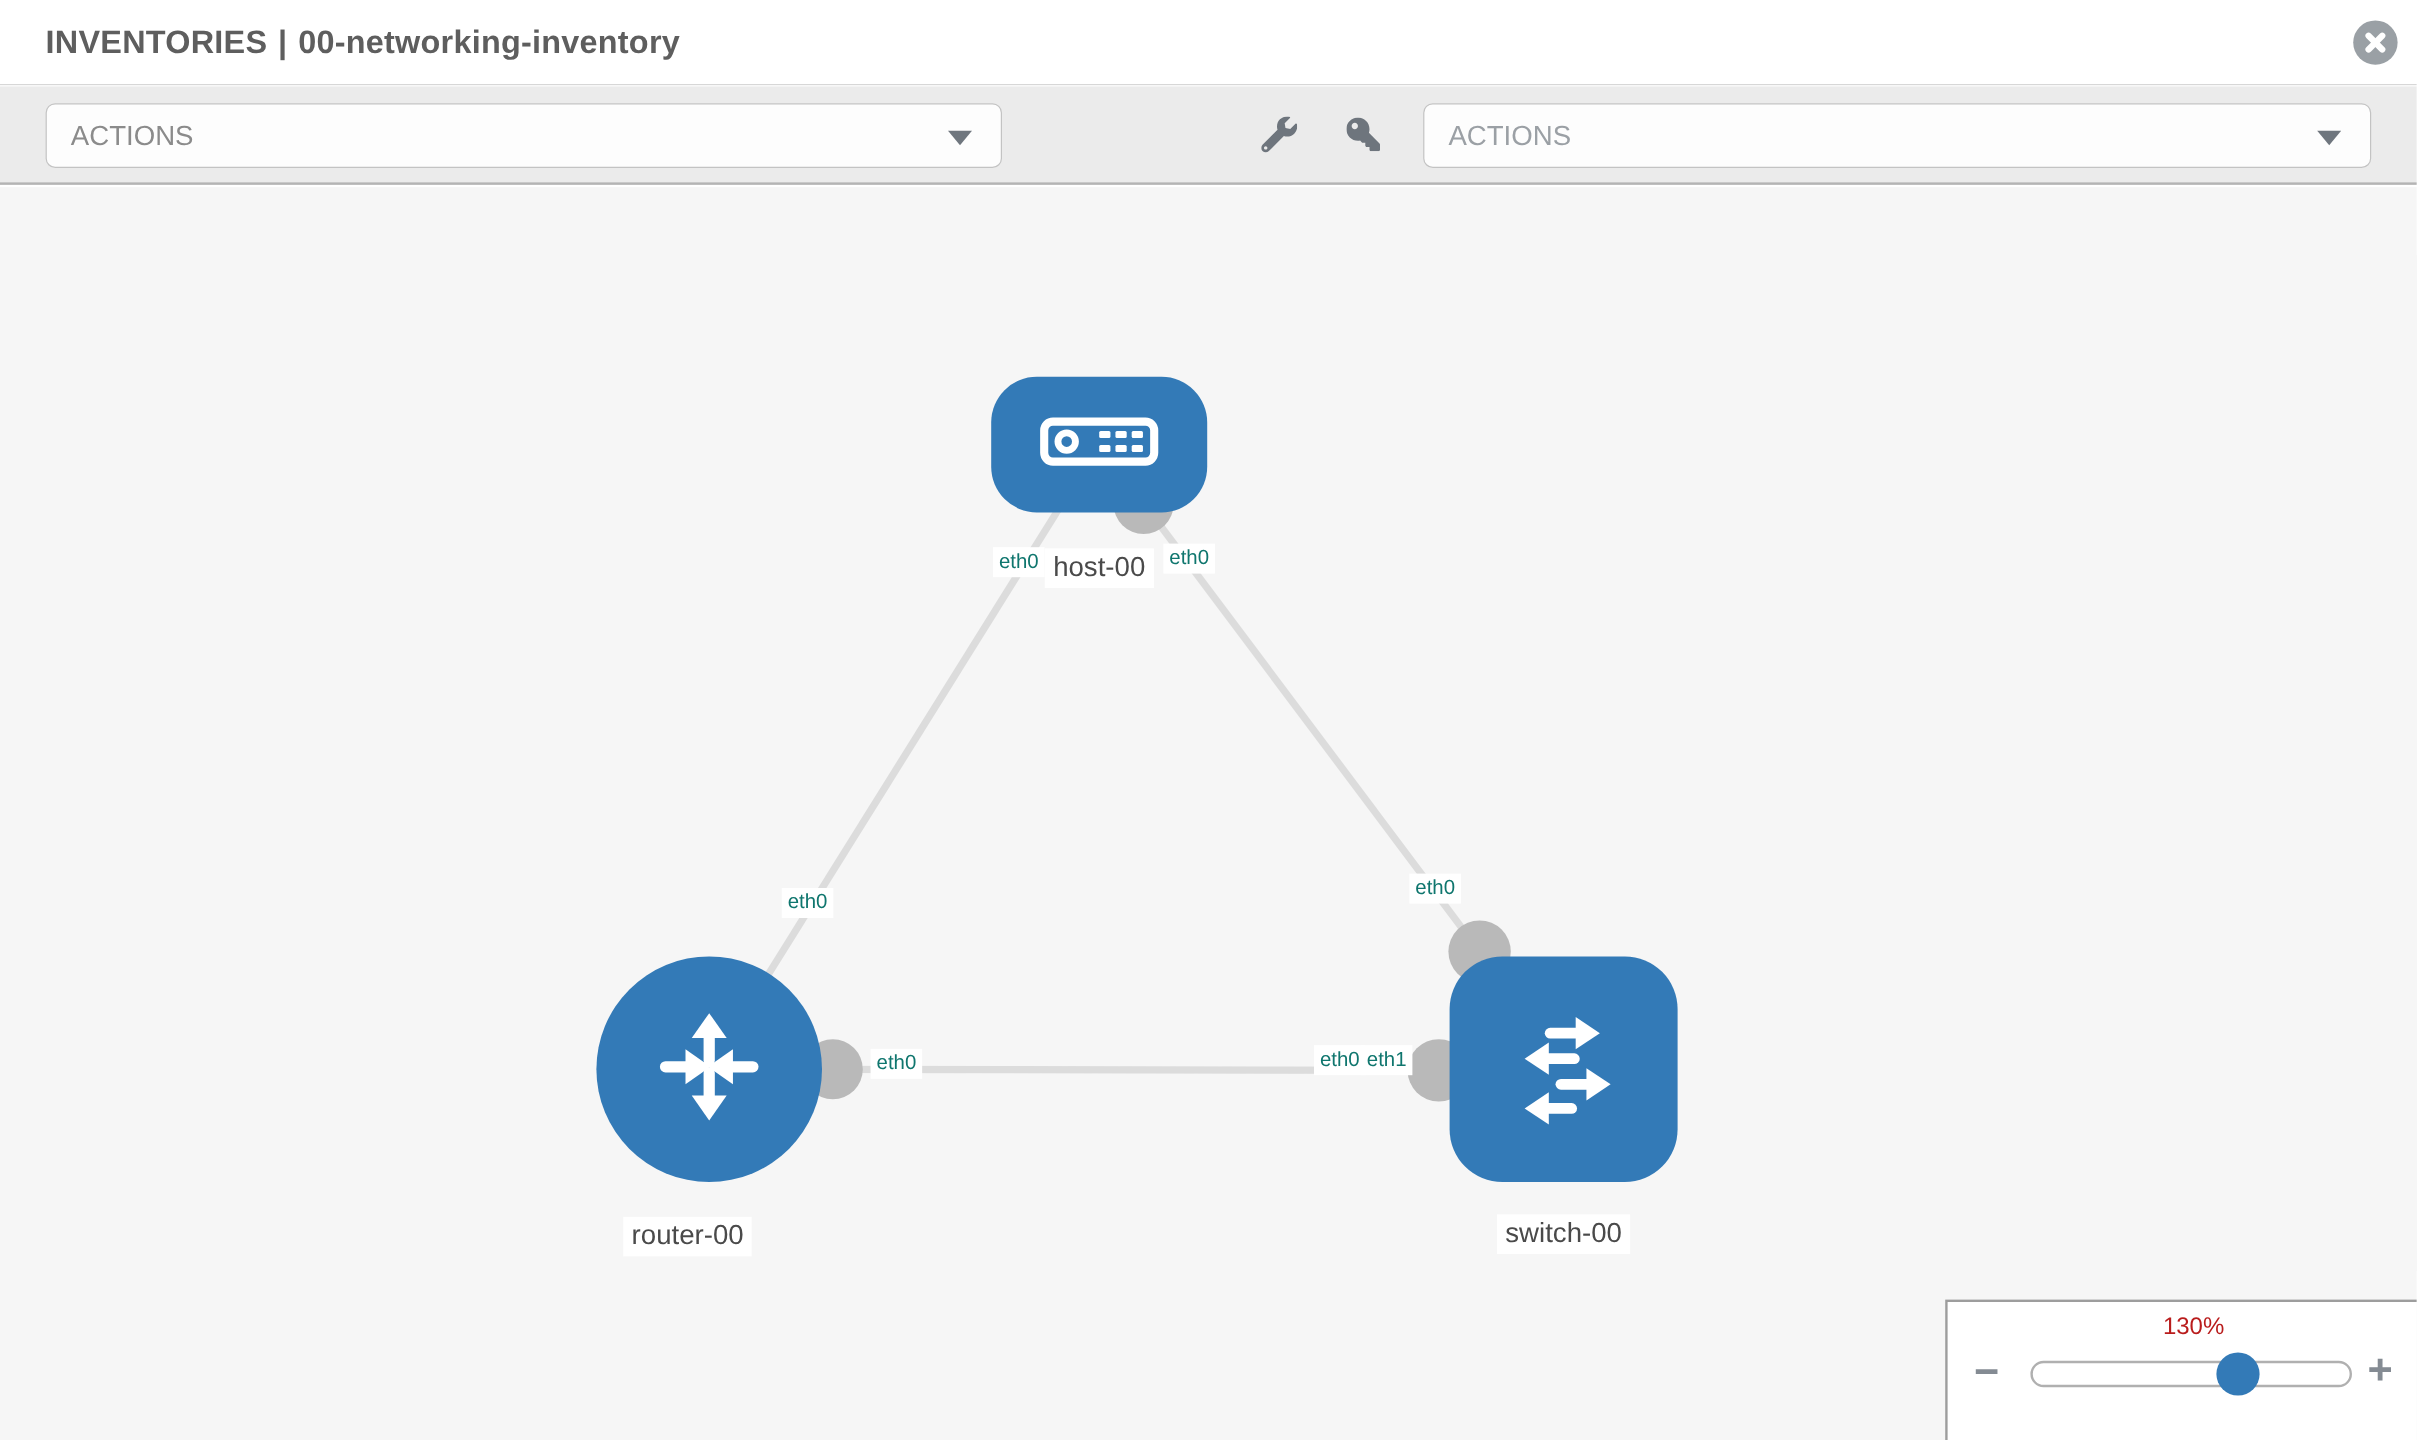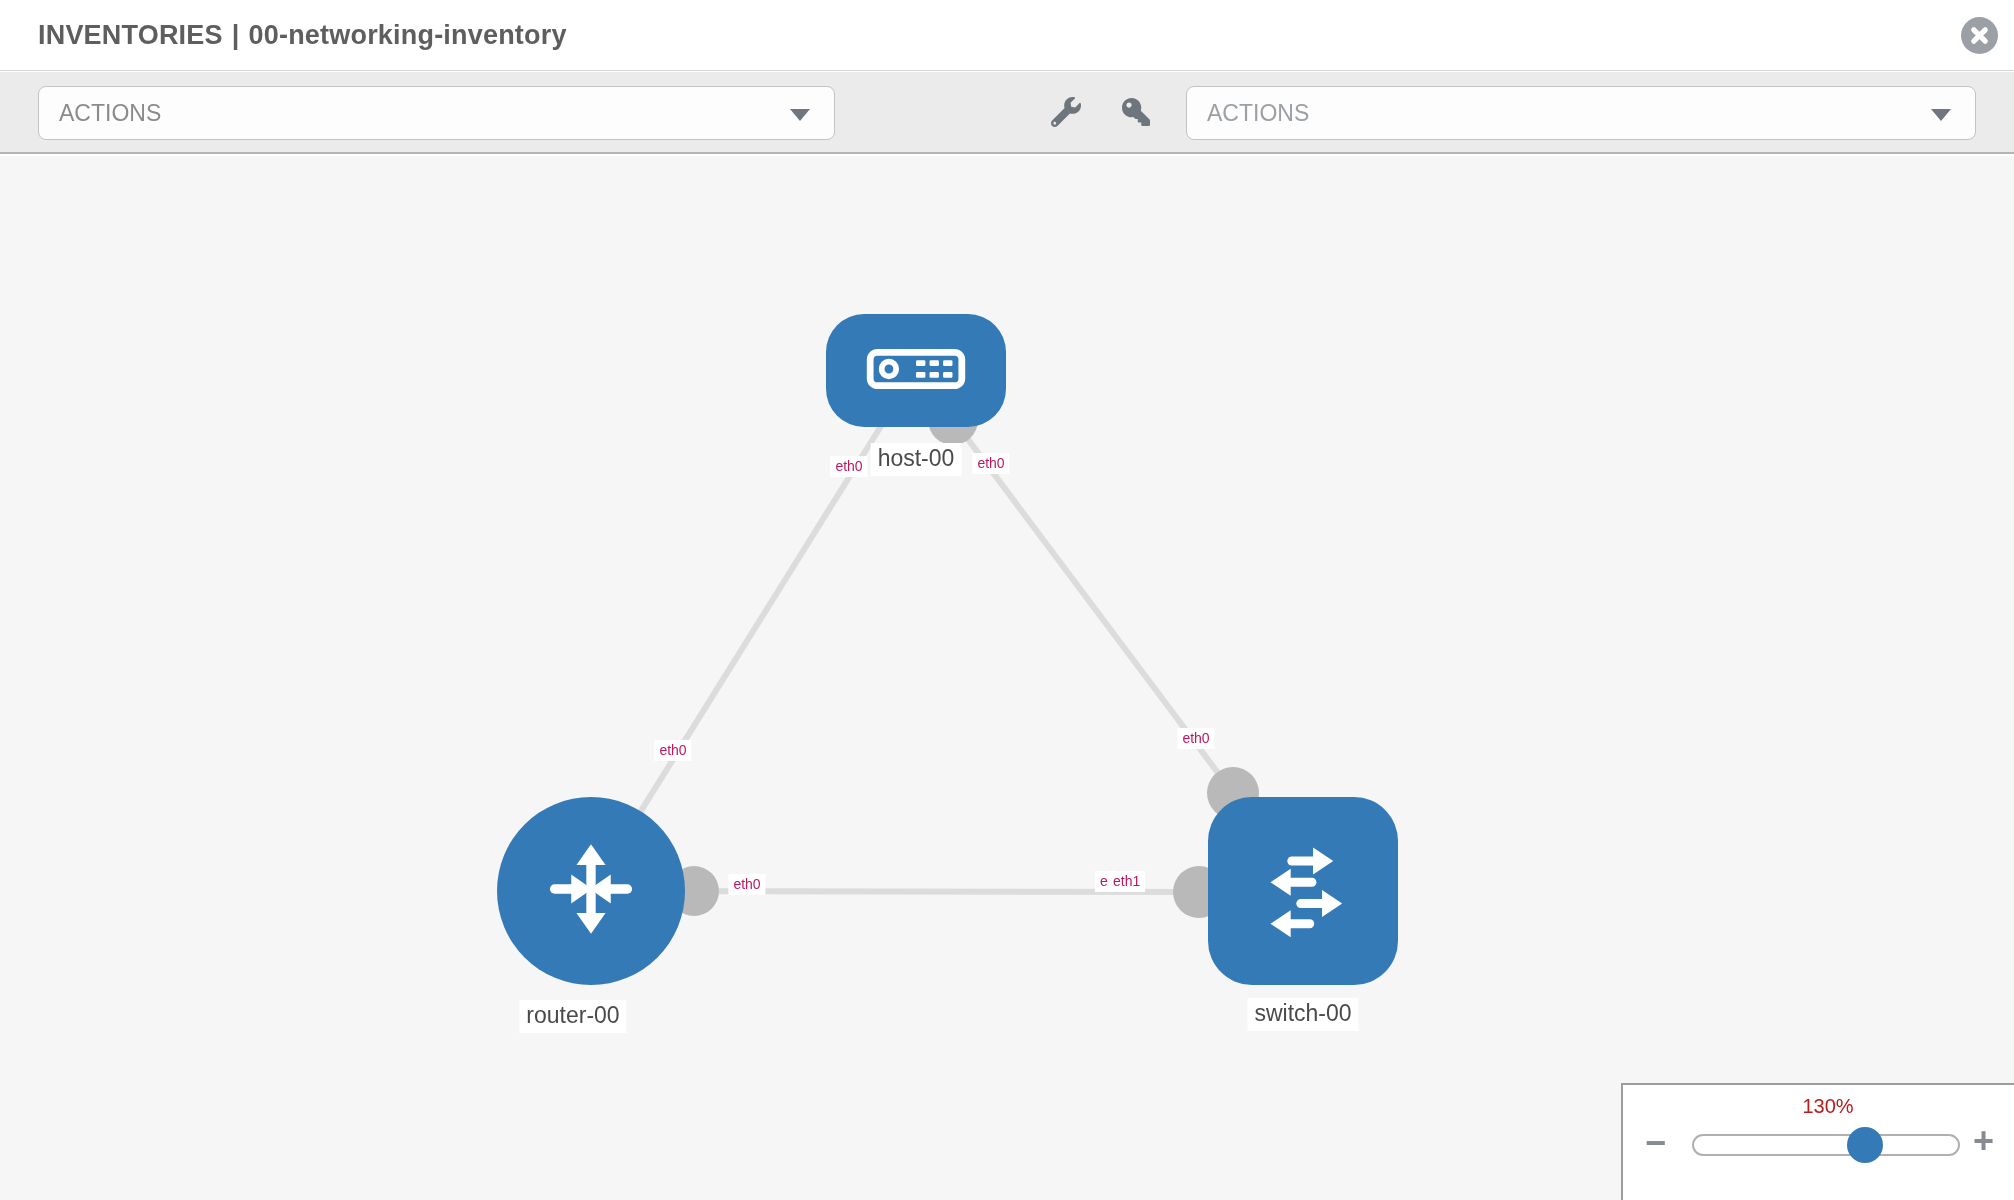--- a/index.html
+++ b/index.html
@@ -65,24 +65,25 @@
   .node { position: absolute; z-index: 2; background: #337ab7; cursor: pointer;
           display: flex; align-items: center; justify-content: center; }
   .node-host   { left: 826px; top: 158px; width: 180px; height: 113px; border-radius: 38px; }
   .node-router { left: 497px; top: 641px; width: 188px; height: 188px; border-radius: 50%; }
   .node-switch { left: 1208px; top: 641px; width: 190px; height: 188px; border-radius: 44px; }
 
   .node-label {
     position: absolute; z-index: 3; background: #ffffff; color: #4a4a4a;
     font-size: 23px; padding: 2px 7px 4px 7px; white-space: nowrap;
     transform: translateX(-50%);
+    margin-top: 14px;
   }
   .if-label {
-    position: absolute; z-index: 3; background: #ffffff; color: #be185d;
-    font-size: 14px; padding: 2px 5px 3px 5px; white-space: nowrap; line-height: 1.15;
+    position: absolute; z-index: 3; background: #ffffff; color: #0f766e;
+    font-size: 17px; padding: 2px 5px 3px 5px; white-space: nowrap; line-height: 1.15;
   }
   .if-center { transform: translateX(-50%); }
 
   
   .zoom-panel {
     position: absolute; left: 1621px; top: 927px; width: 470px; height: 290px;
     background: #ffffff; border: 2px solid #9d9d9d; z-index: 5;
   }
   .zoom-level {
     position: absolute; left: 150px; top: 10px; width: 110px;
@@ -218,21 +219,21 @@
     <div class="node-label" style="left:916px; top:287px;">host-00</div>
     <div class="node-label" style="left:573px; top:844px;">router-00</div>
     <div class="node-label" style="left:1303px; top:842px;">switch-00</div>
 
     <div class="if-label if-center" style="left:849px; top:300px;">eth0</div>
     <div class="if-label if-center" style="left:673px; top:584px;">eth0</div>
     <div class="if-label if-center" style="left:991px; top:297px;">eth0</div>
     <div class="if-label if-center" style="left:1196px; top:572px;">eth0</div>
     <div class="if-label if-center" style="left:747px; top:718px;">eth0</div>
     <div class="if-label" style="left:1095px; top:715px; z-index:3;">eth0</div>
-    <div class="if-label" style="left:1108px; top:715px; z-index:4;">eth1</div>
+    <div class="if-label" style="left:1134px; top:715px; z-index:4;">eth1</div>
 
     <div class="zoom-panel">
       <div class="zoom-level">130%</div>
       <button class="zoom-btn zoom-minus">
         <span>−</span>
       </button>
       <div class="zoom-track"></div>
       <div class="zoom-thumb"></div>
       <button class="zoom-btn zoom-plus">
         <span>+</span>

